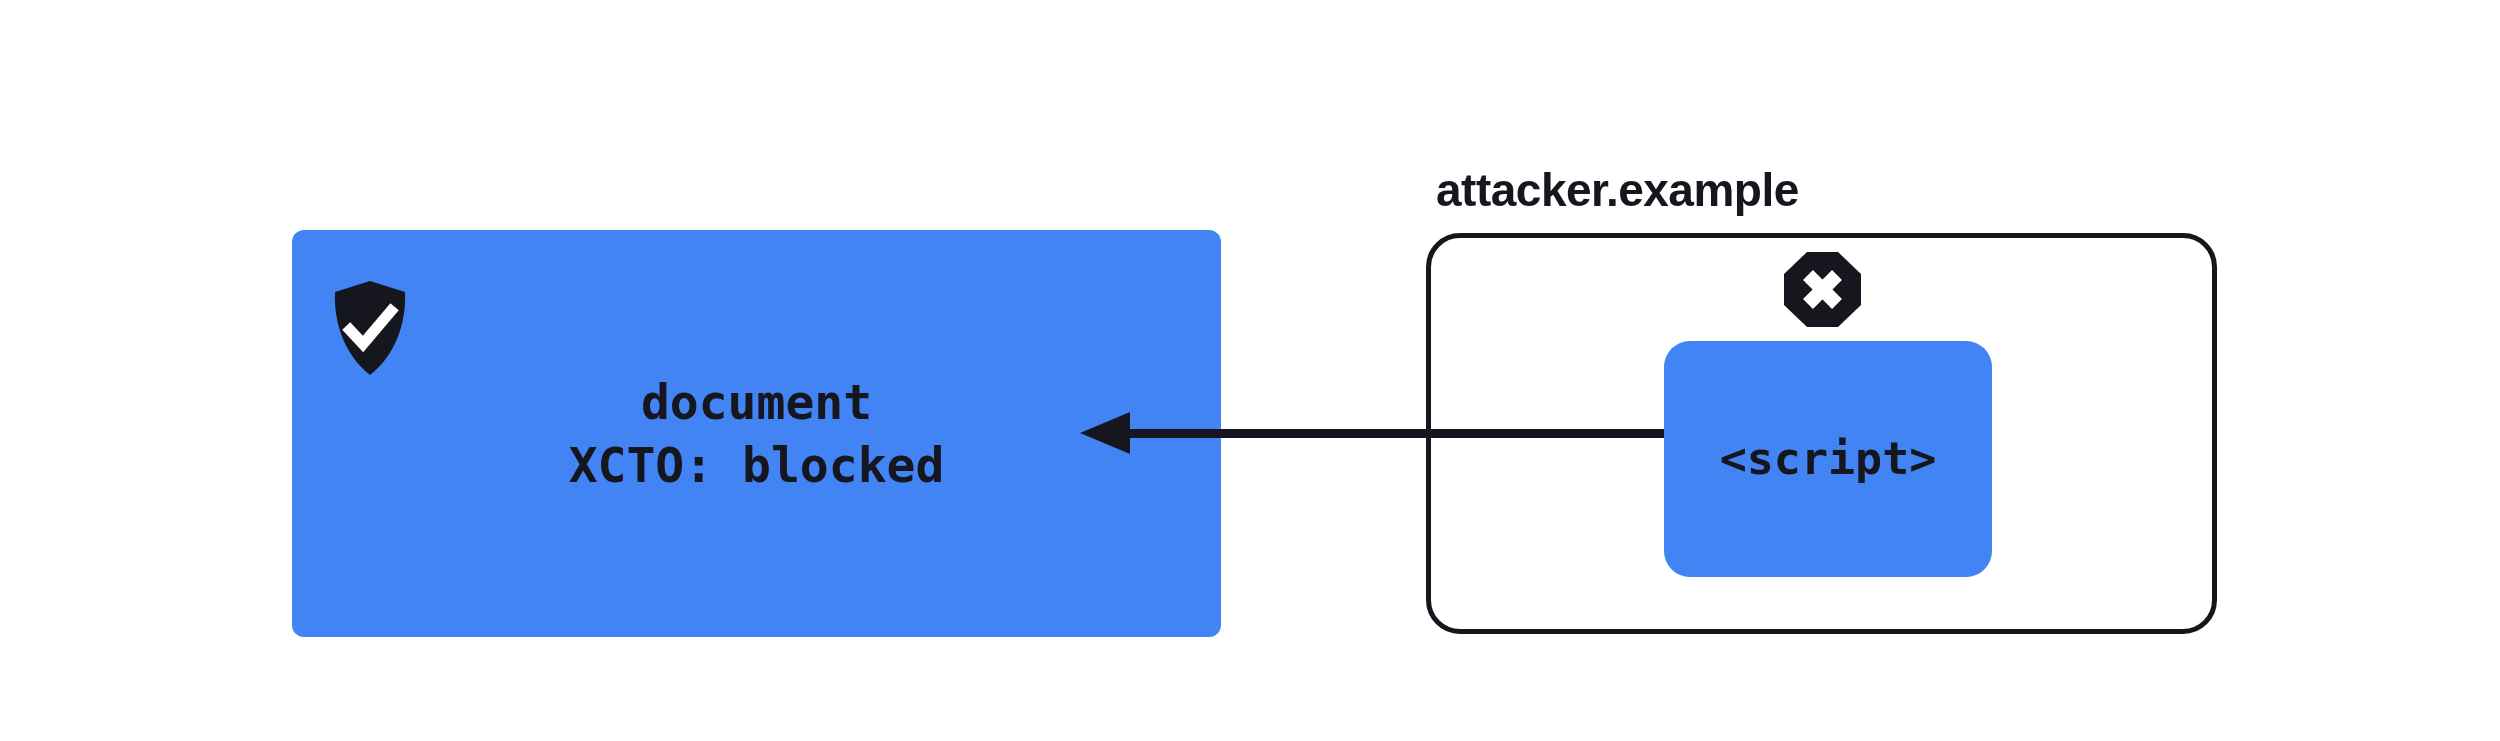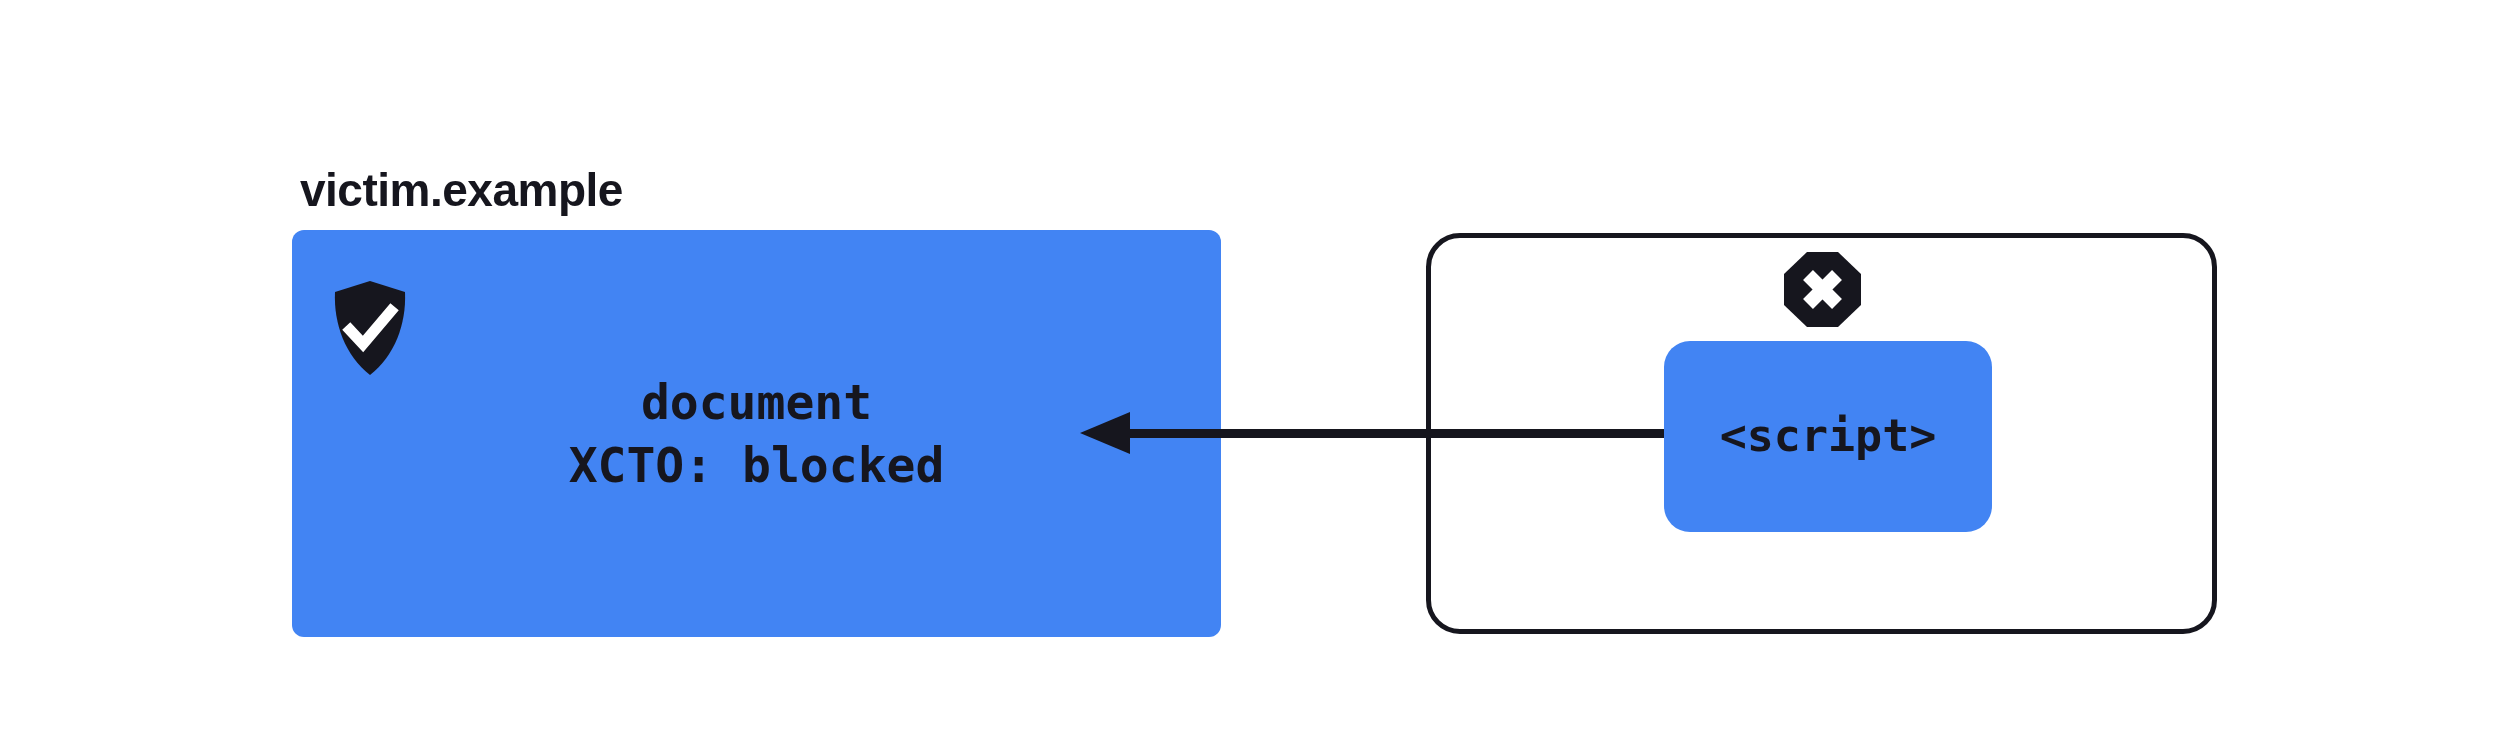--- a/index.html
+++ b/index.html
@@ -67,21 +67,21 @@
   .octagon-icon {
     position: absolute;
     left: 1783px; top: 251px;
     width: 79px; height: 77px;
   }
 
   
   .script-box {
     position: absolute;
     left: 1664px; top: 341px;
-    width: 328px; height: 191px;
+    width: 328px; height: 236px;
     background: var(--accent-blue, #4284f3);
     border-radius: 26px;
     display: flex;
     flex-direction: column;
     align-items: center;
     justify-content: center;
     text-align: center;
     line-height: 1.25;
     color: var(--ink, #16161e);
   }
@@ -111,22 +111,22 @@
     border-top: 21px solid transparent;
     border-bottom: 21px solid transparent;
     border-right: 50px solid var(--ink, #16161e);
   }
 </style>
 </head>
 <body>
 
 <div class="stage">
 
-  <div class="domain-label victim-label">victim.example</div>
 
+  <div class="domain-label attacker-label">attacker.example</div>
 
   <div class="victim-box">
     <svg class="shield-icon" viewBox="0 0 74 96" xmlns="http://www.w3.org/2000/svg">
       <path d="M37 1 L72 12 C73.5 44 61.5 76 37 95 C12.5 76 0.5 44 2 12 Z" fill="var(--ink, #16161e)"></path>
       <polyline points="17,50 30,64 58,31" fill="none" stroke="#ffffff" stroke-width="11" stroke-linecap="square" stroke-linejoin="miter"></polyline>
     </svg>
     <div class="node-text">
       <div>document</div>
       <div>XCTO: blocked</div>
     </div>

